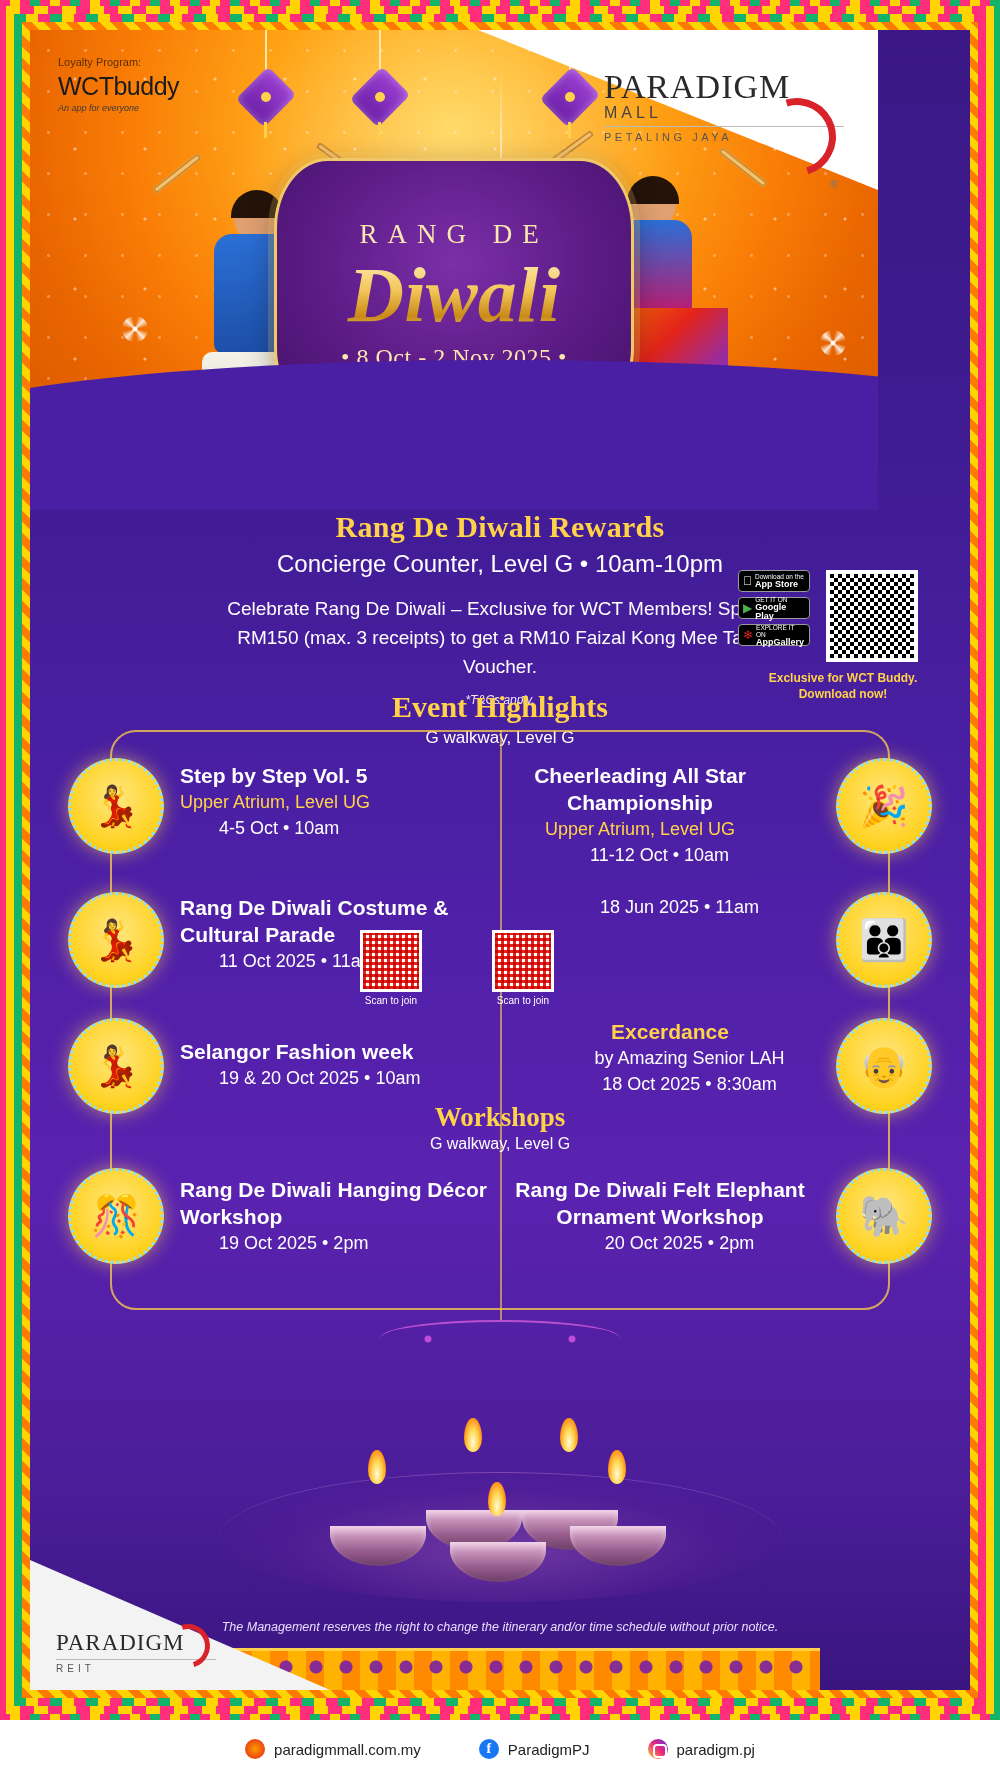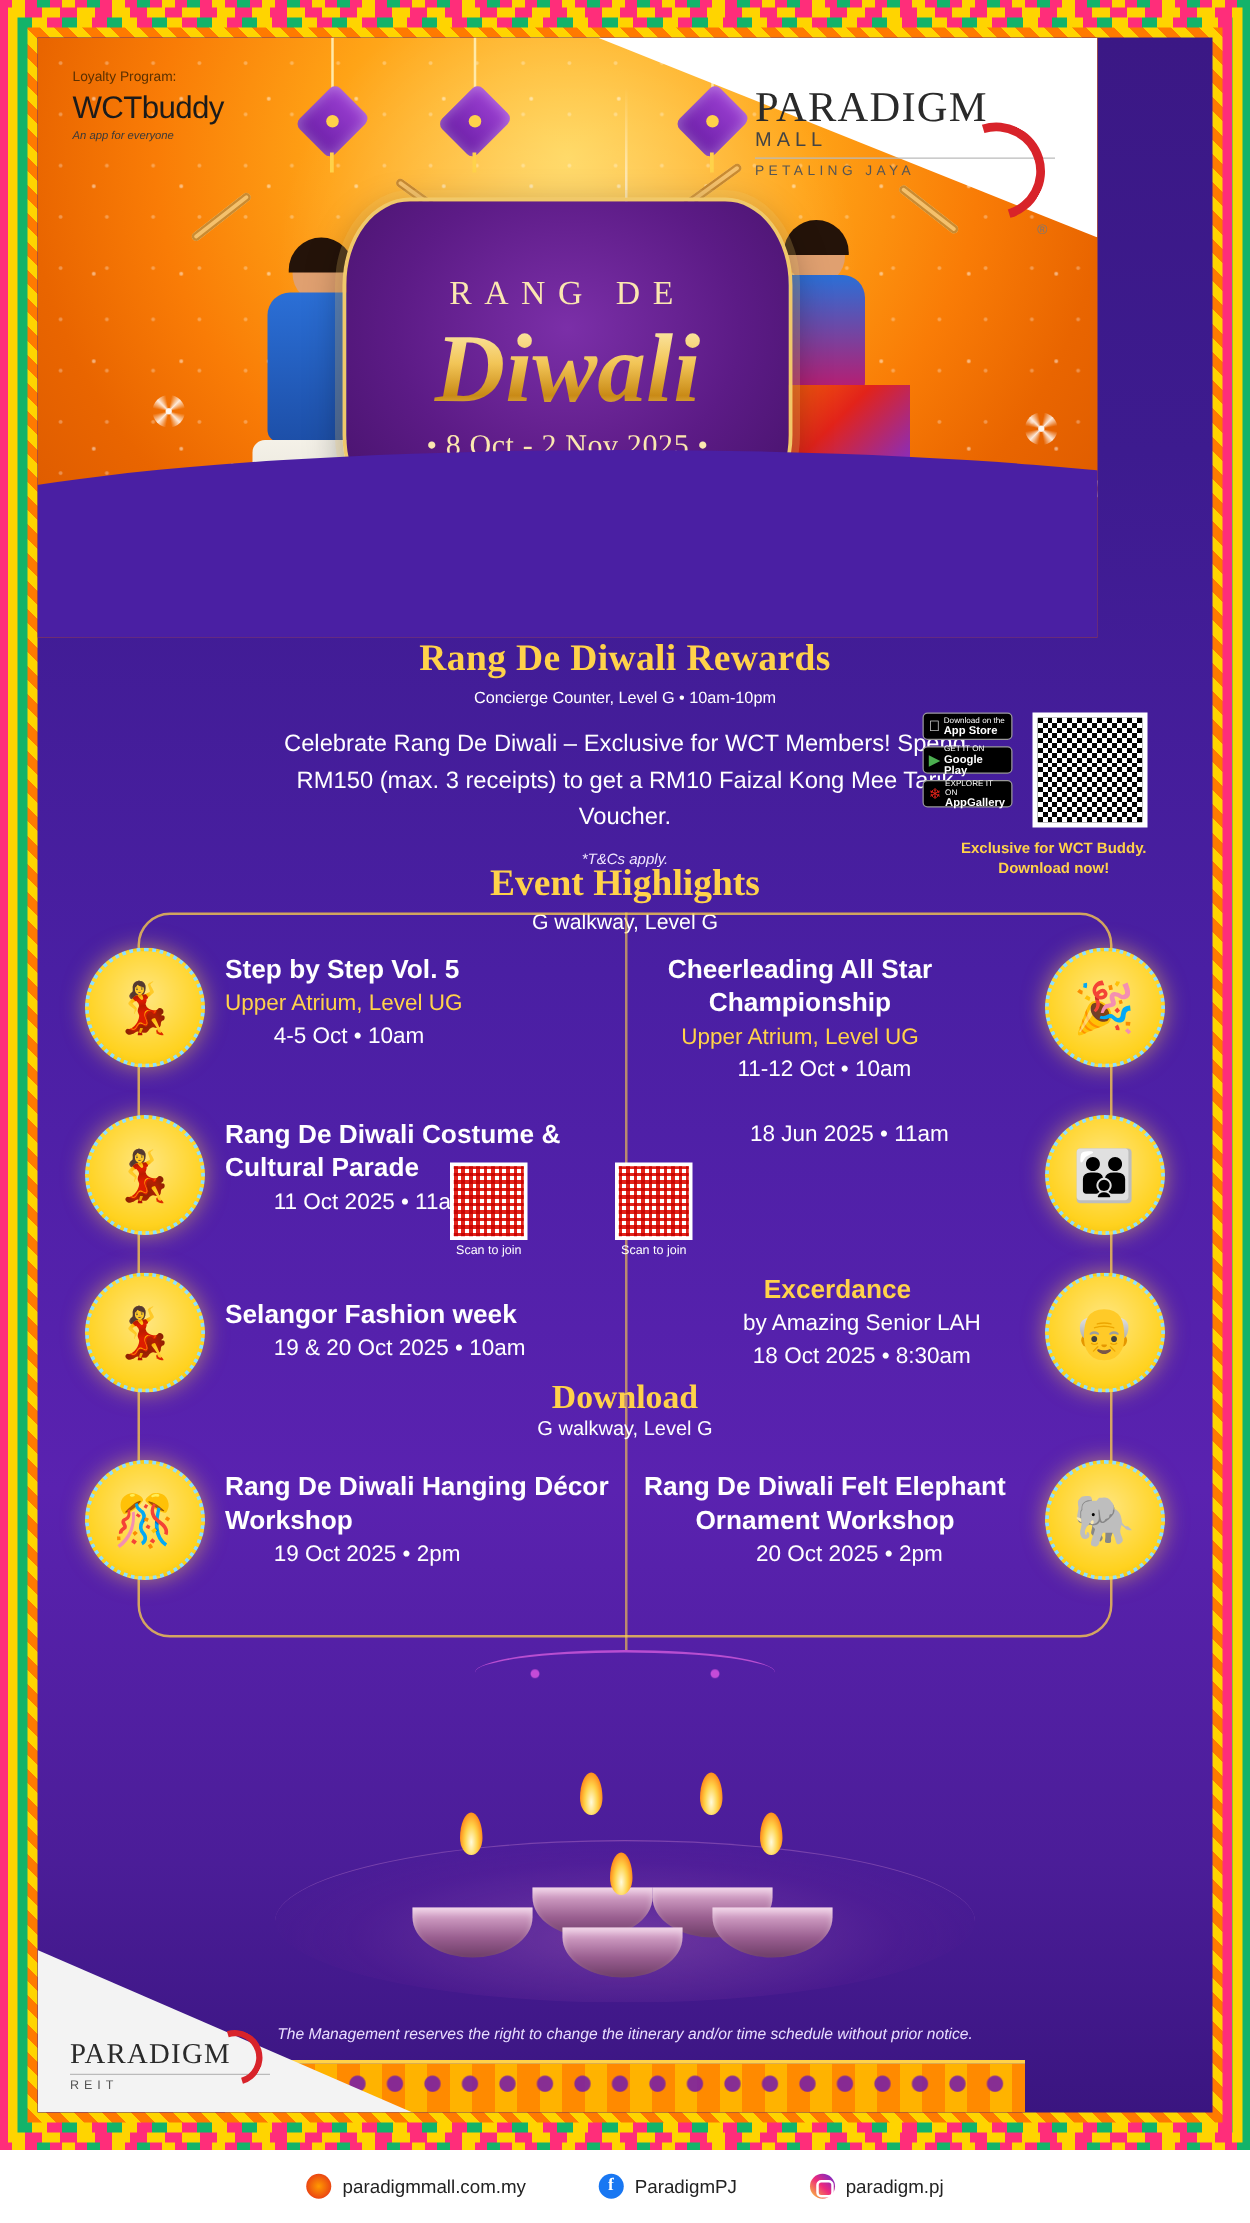--- a/index.html
+++ b/index.html
@@ -160,21 +160,21 @@
     transform: rotate(28deg);
   }
   .pm-reg{position:absolute;right:6px;top:110px;font-size:11px;color:#777;}
 
   
   .rewards { position:absolute; left:0; top:480px; width:940px; }
   .rw-title {
     text-align:center; font-family:"Liberation Serif", serif; font-weight:700;
     font-size:30px; color:#ffd24a; letter-spacing:.3px;
   }
-  .rw-sub { text-align:center; color:#ffffff; font-size:13px; margin-top:6px; }
+  .rw-sub { text-align:center; color:#ffffff; font-size:24px; margin-top:6px; }
   .rw-body { width:560px; margin:16px auto 0; color:#fff; font-size:19px; line-height:29px; text-align:center; }
   .rw-tnc { text-align:center; color:#f0e6ff; font-size:12px; font-style:italic; margin-top:12px; }
 
   .store-box { position:absolute; right:52px; top:60px; width:180px; }
   .badge {
     width:72px;height:22px;border-radius:4px;background:#000;border:1px solid #999;
     color:#fff; font-size:6.5px; display:flex; align-items:center; gap:3px; padding:0 4px; margin-bottom:5px;
   }
   .badge .big{font-size:9px;font-weight:700;line-height:9px;}
   .qr {
@@ -479,21 +479,21 @@
         </div>
         <div class="circ" style="right:38px;top:0;">👴</div>
         <div class="etxt" style="right:150px;top:0px;width:300px;text-align:center;">
           <div class="t y">Excerdance</div>
           <div class="d">by Amazing Senior LAH</div>
           <div class="d">18 Oct 2025 • 8:30am</div>
         </div>
       </div>
 
       <div style="position:absolute;left:0;top:1072px;width:940px;">
-        <div class="ws-title">Download</div>
+        <div class="ws-title">Workshops</div>
         <div class="ws-sub">G walkway, Level G</div>
       </div>
 
       <div class="row" style="top:1138px;">
         <div class="circ" style="left:38px;top:0;">🎊</div>
         <div class="etxt" style="left:150px;top:8px;width:320px;">
           <div class="t">Rang De Diwali Hanging Décor Workshop</div>
           <div class="d">19 Oct 2025 • 2pm</div>
         </div>
         <div class="circ" style="right:38px;top:0;">🐘</div>

